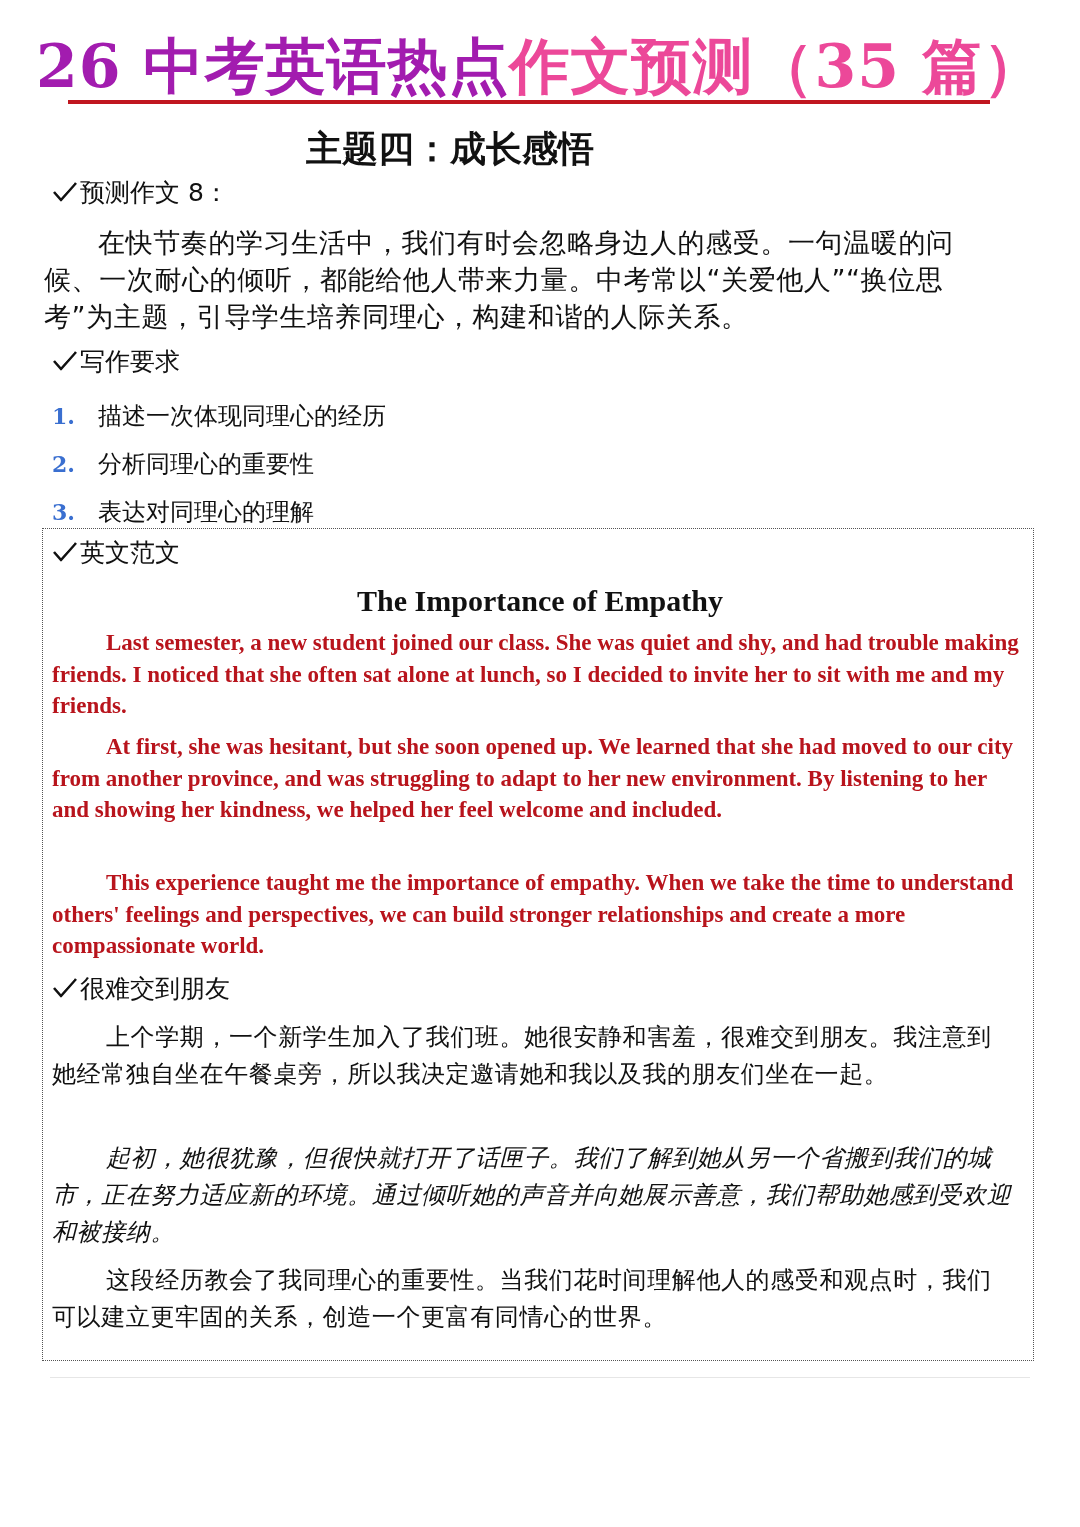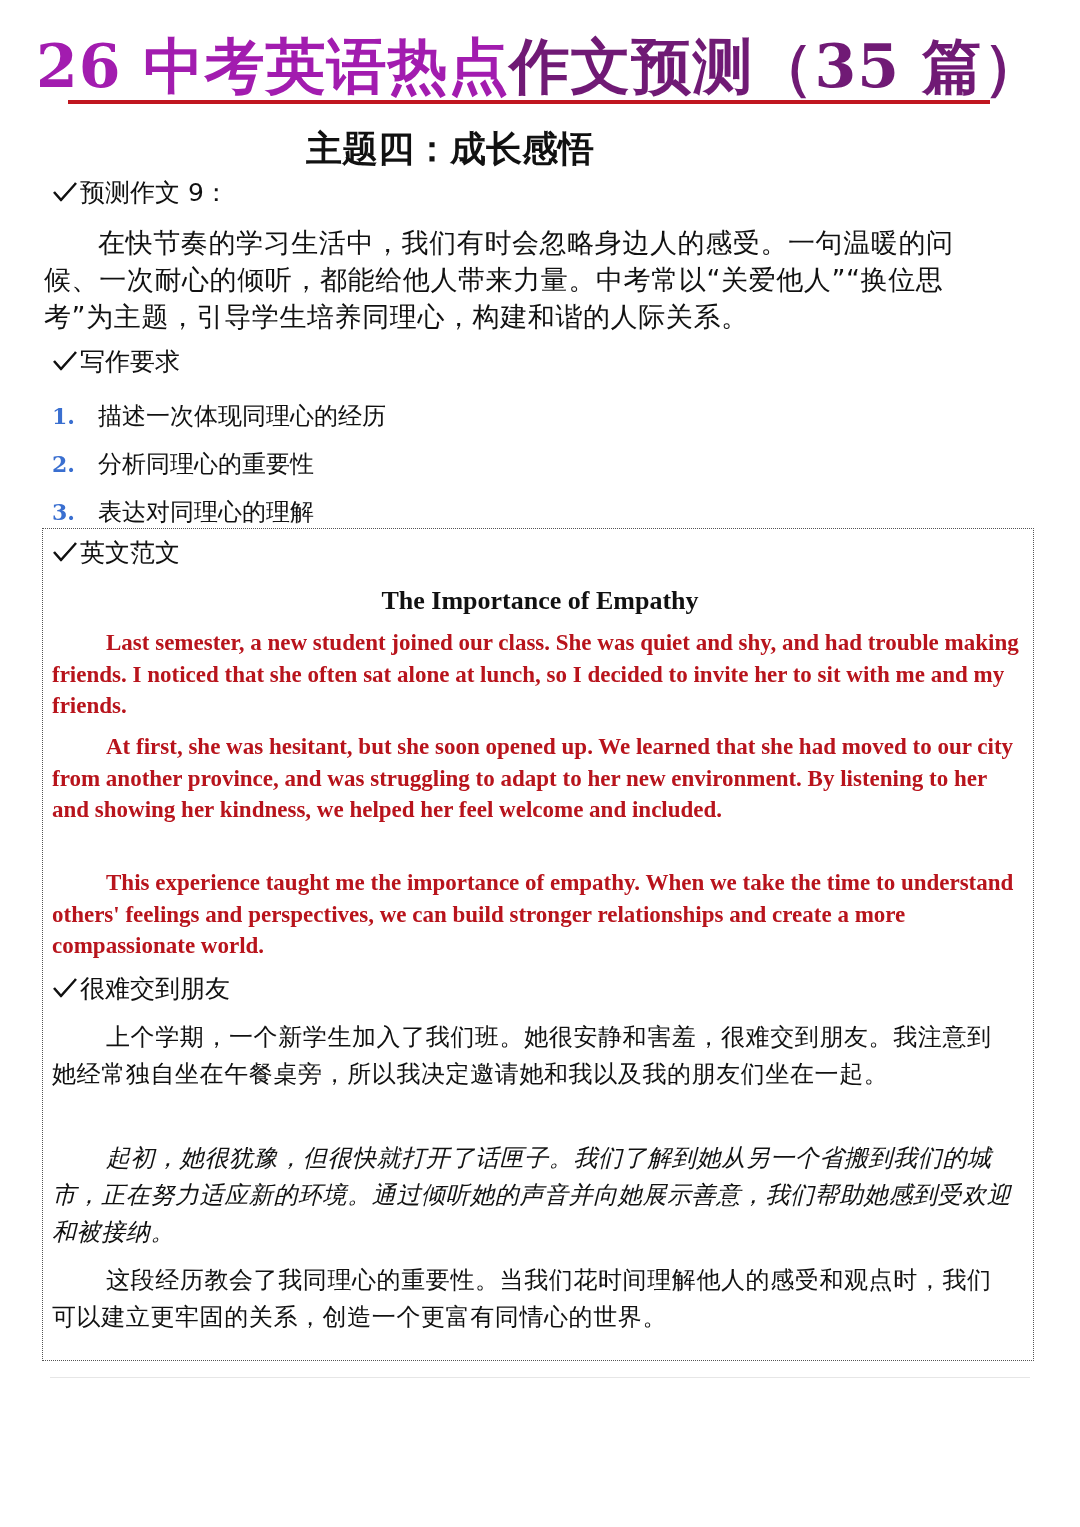--- a/index.html
+++ b/index.html
@@ -22,21 +22,21 @@
       top: 26px;
       text-align: center;
       font-family: "DejaVu Serif", serif;
       font-weight: bold;
       font-size: 60px;
       line-height: 80px;
       letter-spacing: 1px;
       white-space: nowrap;
     }
     .main-title .black { color: #a21caf; }
-    .main-title .red { color: #701a75; }
+    .main-title .red { color: #ec4899; }
     .title-underline {
       position: absolute;
       left: 68px;
       width: 922px;
       top: 100px;
       height: 4px;
       background: #c0161f;
     }
     .subtitle {
       position: absolute;
@@ -104,21 +104,21 @@
       box-sizing: border-box;
     }
     .essay-title {
       position: absolute;
       left: 0;
       width: 1080px;
       top: 584px;
       text-align: center;
       font-family: "Liberation Serif", serif;
       font-weight: bold;
-      font-size: 26px;
+      font-size: 30px;
       line-height: 34px;
     }
     .en-para {
       position: absolute;
       left: 52px;
       width: 970px;
       color: #b8141c;
       font-family: "Liberation Serif", serif;
       font-weight: bold;
       font-size: 23px;
@@ -151,21 +151,21 @@
 </div>
 <div class="title-underline"></div>
 <div class="subtitle">主题四：成长感悟</div>
 
 <div class="section-head" style="top:176px;">
   <span class="check">
     <svg viewBox="0 0 26 24">
         <path d="M2 12 L9 20 L24 3" fill="none" stroke="#111" stroke-width="2.6" stroke-linejoin="round"></path>
         <path d="M4 11 L9 17 L22 3" fill="none" stroke="#fff" stroke-width="0.9"></path>
       </svg>
-  </span><span>预测作文 9：</span>
+  </span><span>预测作文 8：</span>
 </div>
 <div class="intro">在快节奏的学习生活中，我们有时会忽略身边人的感受。一句温暖的问候、一次耐心的倾听，都能给他人带来力量。中考常以“关爱他人”“换位思考”为主题，引导学生培养同理心，构建和谐的人际关系。</div>
 
 <div class="section-head" style="top:345px;">
   <span class="check">
     <svg viewBox="0 0 26 24">
         <path d="M2 12 L9 20 L24 3" fill="none" stroke="#111" stroke-width="2.6" stroke-linejoin="round"></path>
         <path d="M4 11 L9 17 L22 3" fill="none" stroke="#fff" stroke-width="0.9"></path>
       </svg>
   </span><span>写作要求</span>

